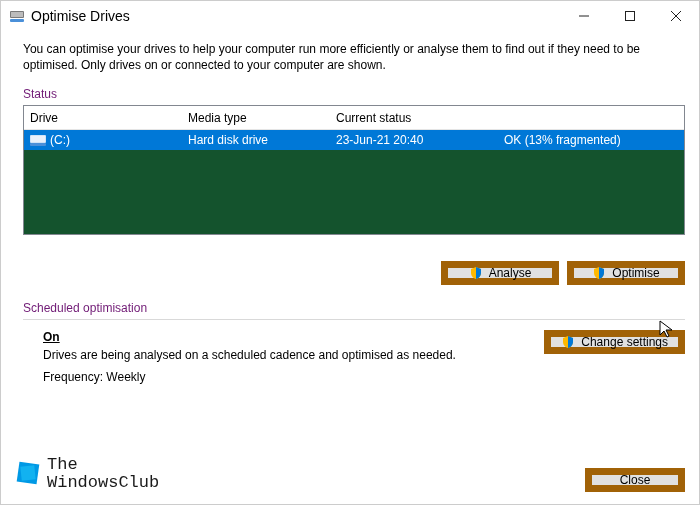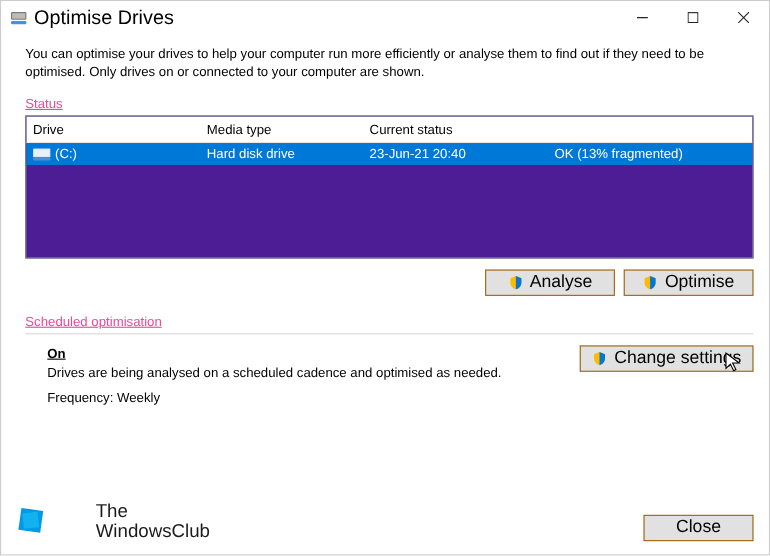--- a/index.html
+++ b/index.html
@@ -14,37 +14,37 @@
     border: 1px solid #ccc;
   }
   .titlebar {
     height: 30px;
     display: flex;
     align-items: center;
     padding: 0 0 0 8px;
     background: #fff;
   }
   .titlebar .title-icon { width: 16px; height: 16px; margin-right: 6px; display:flex; align-items:center; justify-content:center;}
-  .titlebar .title-text { flex: 0 0 auto; color: #000; font-size: 18px; }
+  .titlebar .title-text { flex: 0 0 auto; color: #000; font-size: 14px; }
   .titlebar .spacer { flex: 1; }
   .win-btn {
     width: 46px; height: 30px;
     display: flex; align-items: center; justify-content: center;
     color: #222;
   }
   .content {
     padding: 10px 14px 0 22px;
   }
   .intro { color: #000; line-height: 1.35; margin-bottom: 14px; }
-  .section-label { color: #ec4899; margin-bottom: 4px; text-decoration: underline; }
+  .section-label { color: #701a75; margin-bottom: 4px; }
   .table-wrap {
     border: 1px solid #828790;
     height: 130px;
-    background: #4c1d95;
-    margin-bottom: 10px;
+    background: #14532d;
+    margin-bottom: 26px;
     overflow: hidden;
   }
   .thead {
     display: flex;
     height: 24px;
     align-items: center;
     background: #fff;
     border-bottom: 1px solid #e5e5e5;
     font-size: 12px;
     color: #000;
@@ -64,27 +64,27 @@
   .col-status{ flex: 1; }
   .btn-row {
     display: flex;
     justify-content: flex-end;
     gap: 8px;
     margin-bottom: 16px;
   }
   .btn {
     min-width: 118px;
     height: 24px;
-    border: 1px solid #a16207;
+    border: 7px solid #a16207;
     background: #e1e1e1;
     display: flex;
     align-items: center;
     justify-content: center;
     gap: 6px;
-    font-size: 16px;
+    font-size: 12px;
     padding: 0 10px;
     cursor: default;
   }
   .shield { width: 14px; height: 14px; }
   .divider {
     border: none;
     border-top: 1px solid #d9d9d9;
     margin: 2px 0 10px 0;
   }
   .sched-body { padding-left: 20px; }
@@ -100,21 +100,21 @@
     display: flex;
     align-items: flex-end;
   }
   .watermark {
     flex: 1;
     display: flex;
     align-items: center;
     gap: 6px;
     color: #1a1a1a;
   }
-  .watermark .wm-text { line-height: 1.05; font-size: 17px; font-weight: 400; font-family: Liberation Sans, sans-serif; margin-left: 40px;}
+  .watermark .wm-text { line-height: 1.05; font-size: 17px; font-weight: 400; font-family: Liberation Mono, monospace;}
   .watermark .wm-text .wm1 { display:block; }
   .cursor {
     position: absolute;
     left: 657px; top: 318px;
     pointer-events: none;
   }
   .drive-icon { width:16px; height:14px; flex:0 0 auto; }
 </style>
 </head>
 <body>

